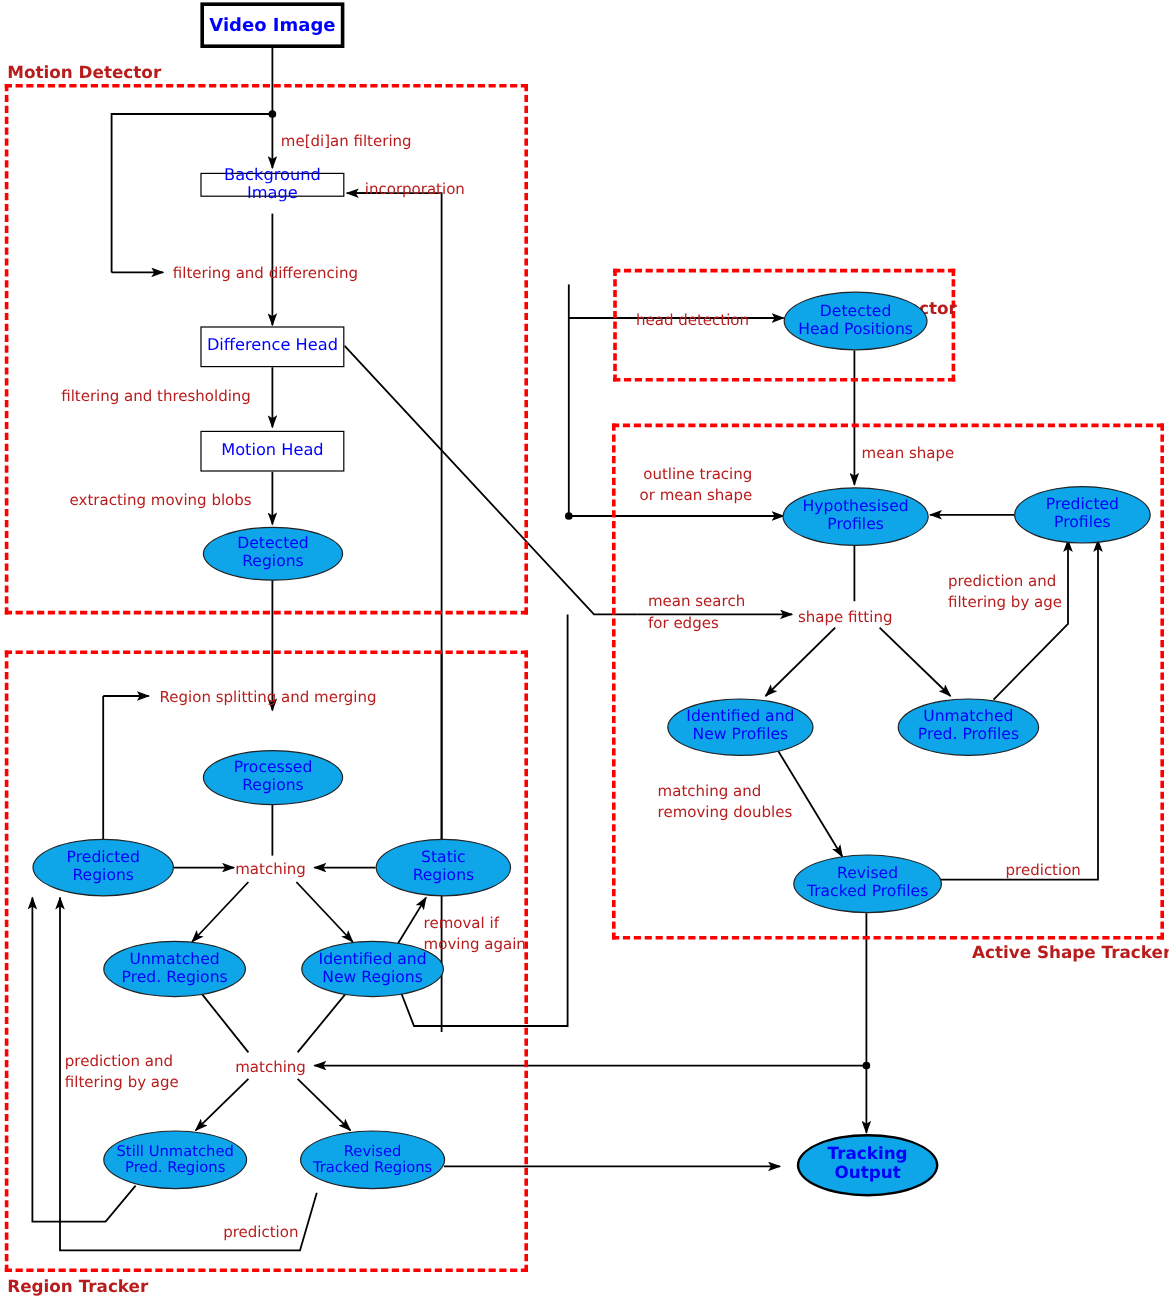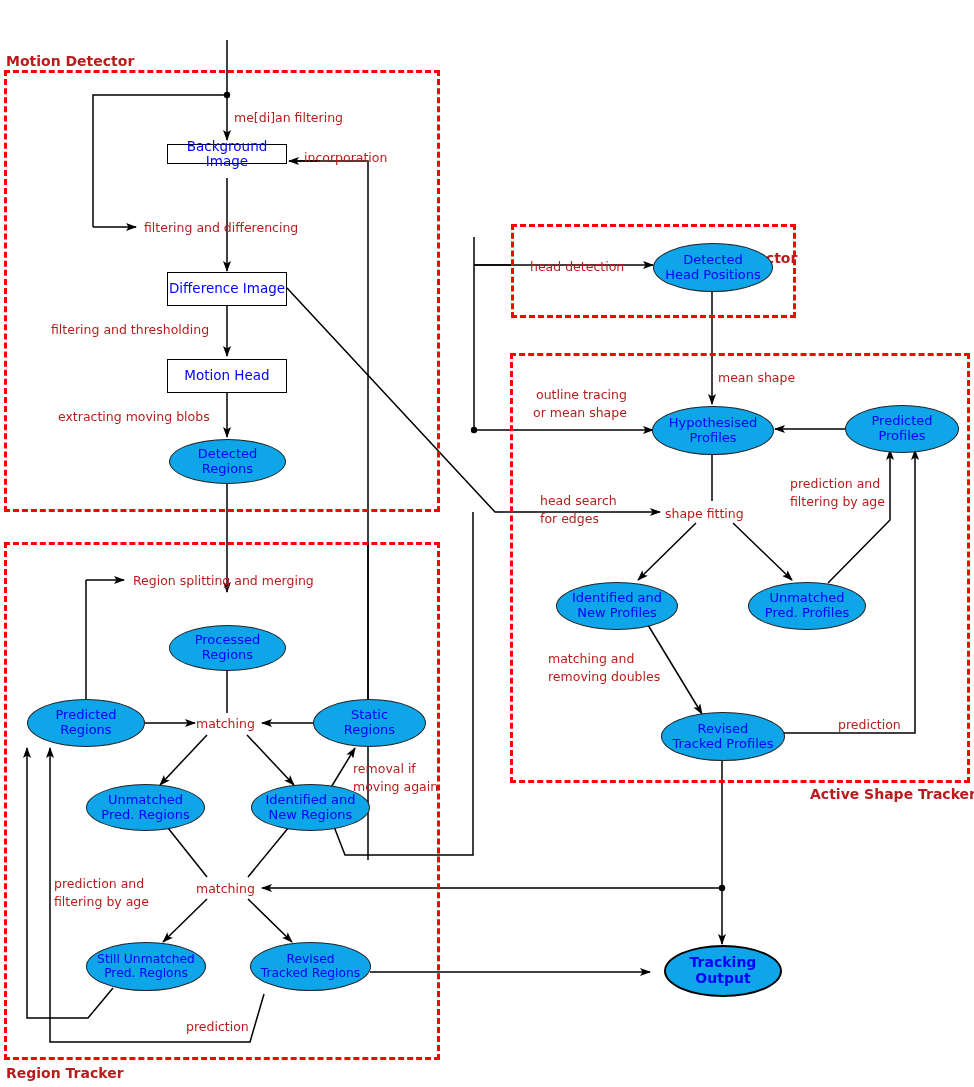--- a/index.html
+++ b/index.html
@@ -130,24 +130,25 @@
 
   <div class="grp-box" style="left:511px;top:224px;width:285px;height:94px;"></div>
   <div class="grp-label" style="left:683px;top:206px;margin-top:44px;">Head Detector</div>
 
   <div class="grp-box" style="left:510px;top:353px;width:460px;height:430px;"></div>
   <div class="grp-label" style="left:810px;top:786px;">Active Shape Tracker</div>
 
   <div class="grp-box" style="left:4px;top:542px;width:436px;height:518px;"></div>
   <div class="grp-label" style="left:6px;top:1065px;">Region Tracker</div>
 
+  <div class="node rect strong" style="left:167px;top:2px;width:120px;height:38px;">Video Image</div>
 
   <div class="node rect" style="left:167px;top:144px;width:120px;height:20px;">Background Image</div>
 
-  <div class="node rect" style="left:167px;top:272px;width:120px;height:34px;">Difference Image</div>
+  <div class="node rect" style="left:167px;top:272px;width:120px;height:34px;">Difference Head</div>
 
   <div class="node rect" style="left:167px;top:359px;width:120px;height:34px;">Motion Head</div>
 
   <div class="node ell" style="left:169px;top:439px;width:117px;height:45px;white-space:pre;">Detected
 Regions</div>
 
   <div class="node ell" style="left:653px;top:243px;width:120px;height:49px;white-space:pre;">Detected
 Head Positions</div>
 
   <div class="node ell" style="left:652px;top:406px;width:122px;height:49px;white-space:pre;">Hypothesised
@@ -199,21 +200,21 @@
 
   <div class="lbl" style="left:58px;top:408px;">extracting moving blobs</div>
 
   <div class="lbl" style="left:530px;top:258px;">head detection</div>
 
   <div class="lbl" style="left:718px;top:369px;">mean shape</div>
 
   <div class="lbl" style="left:533px;top:386px;text-align:right;">outline tracing
 or mean shape</div>
 
-  <div class="lbl" style="left:540px;top:492px;text-align:left;">head search
+  <div class="lbl" style="left:540px;top:492px;text-align:left;">mean search
 for edges</div>
 
   <div class="lbl" style="left:665px;top:505px;">shape fitting</div>
 
   <div class="lbl" style="left:790px;top:475px;text-align:left;">prediction and
 filtering by age</div>
 
   <div class="lbl" style="left:548px;top:650px;text-align:left;">matching and
 removing doubles</div>
 

